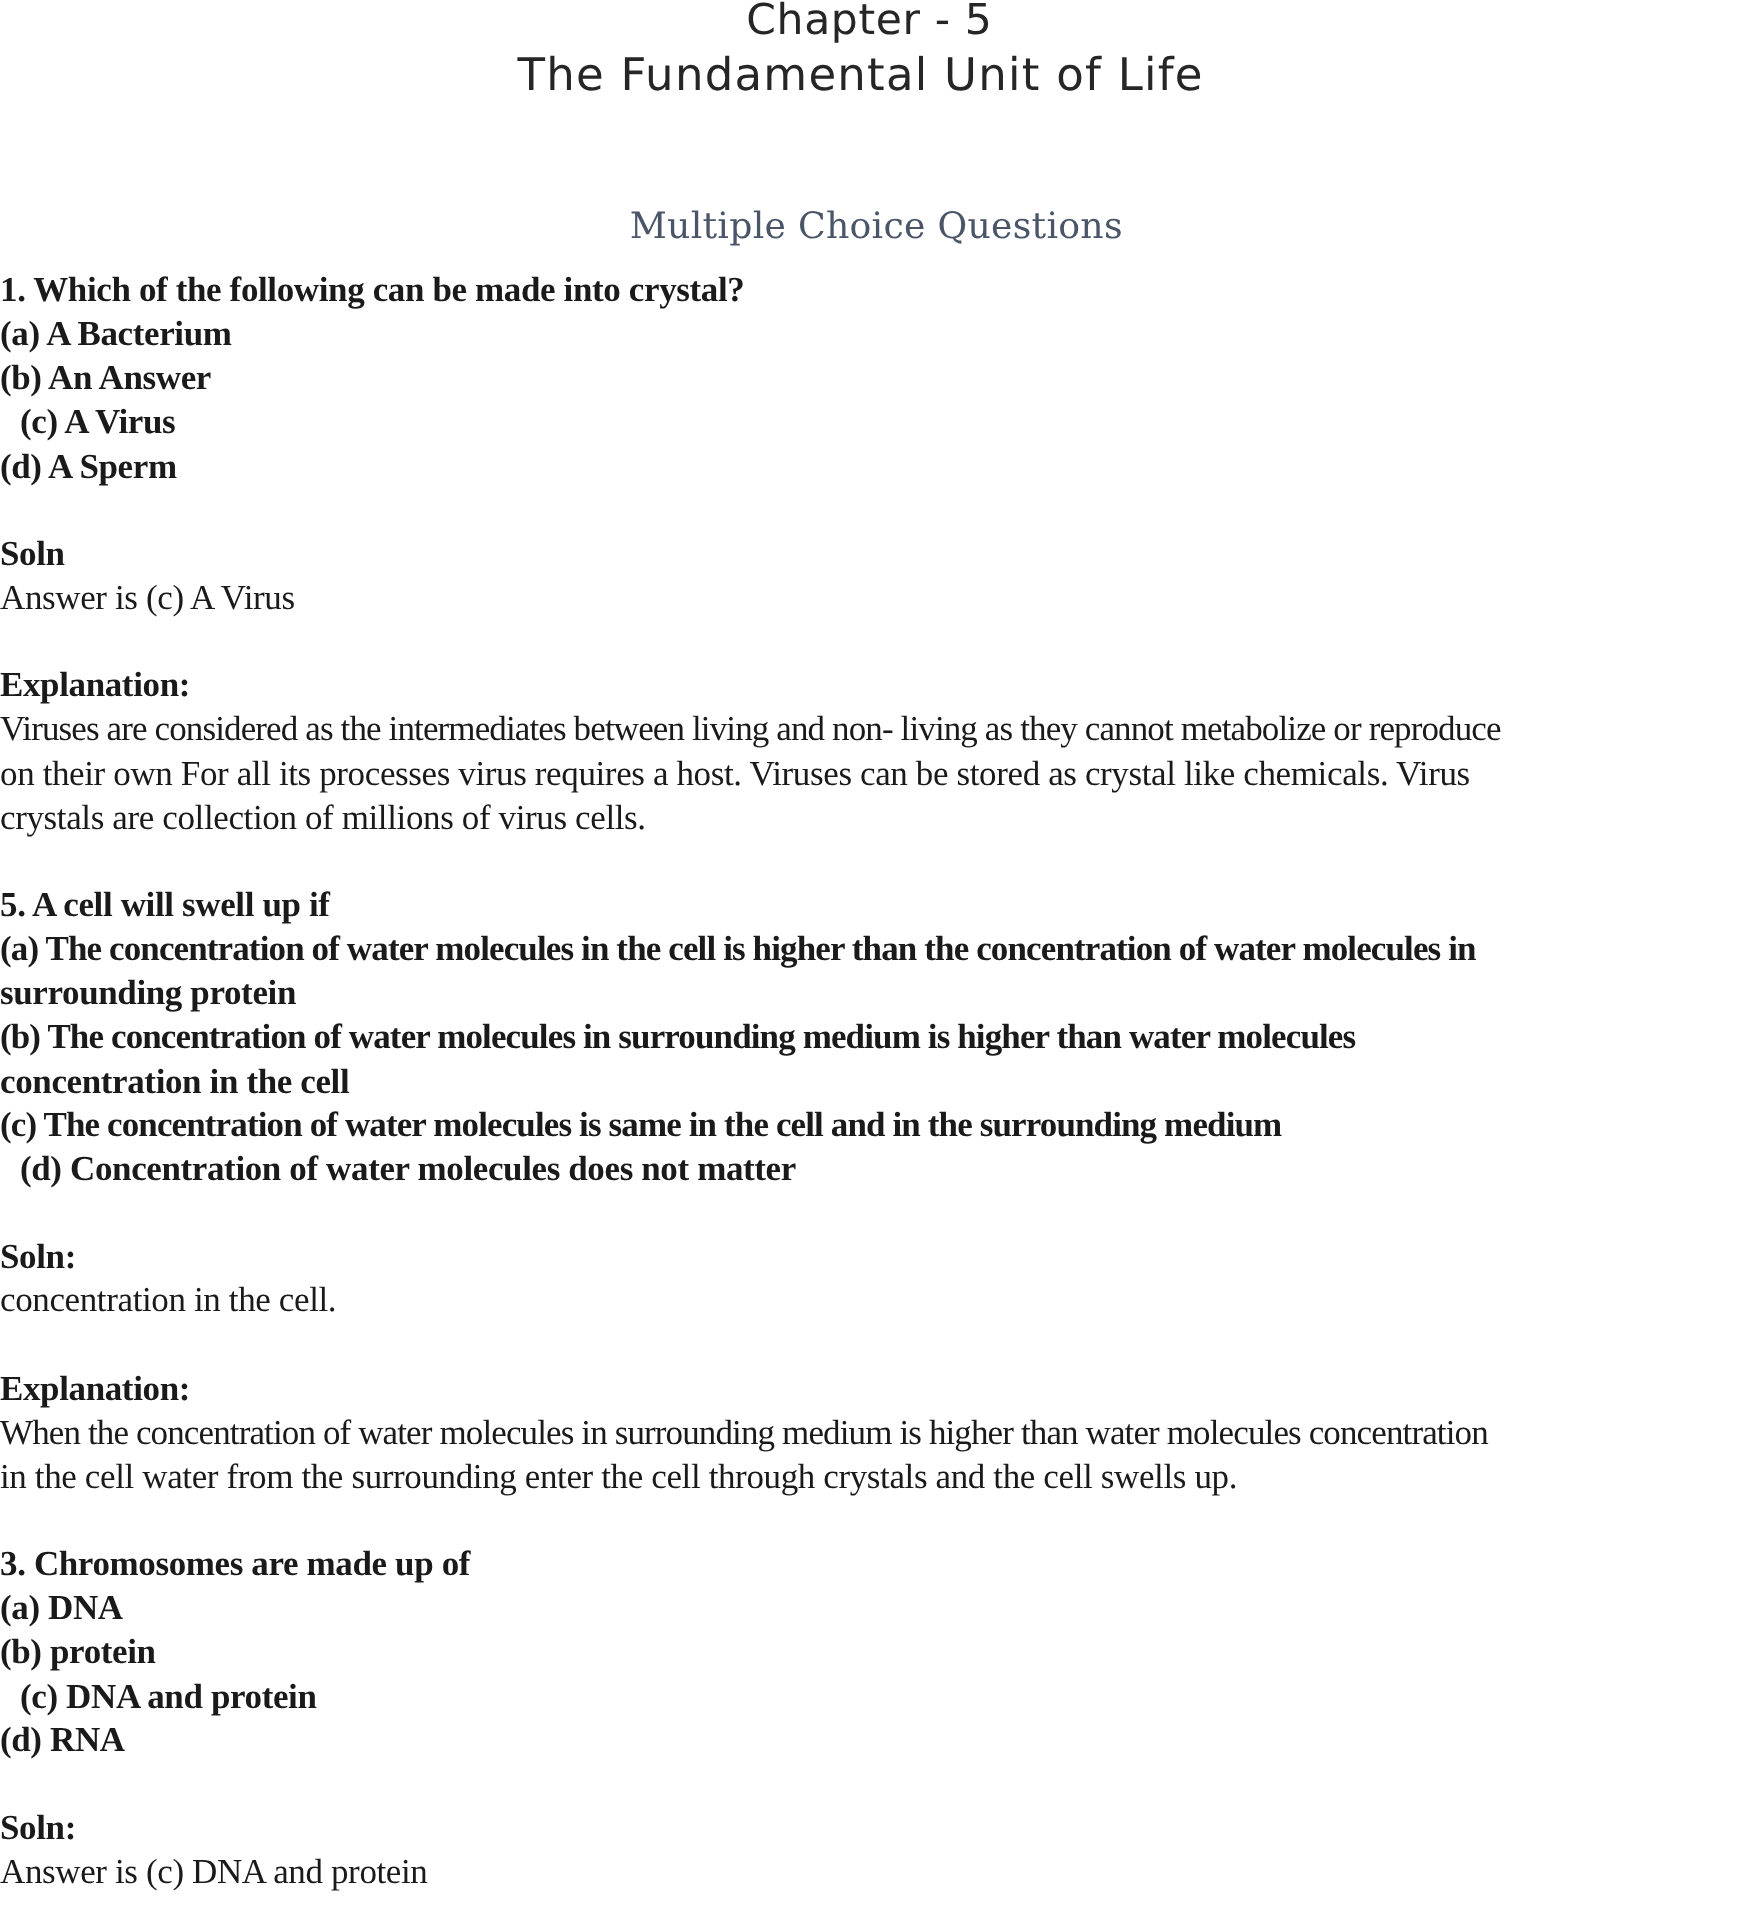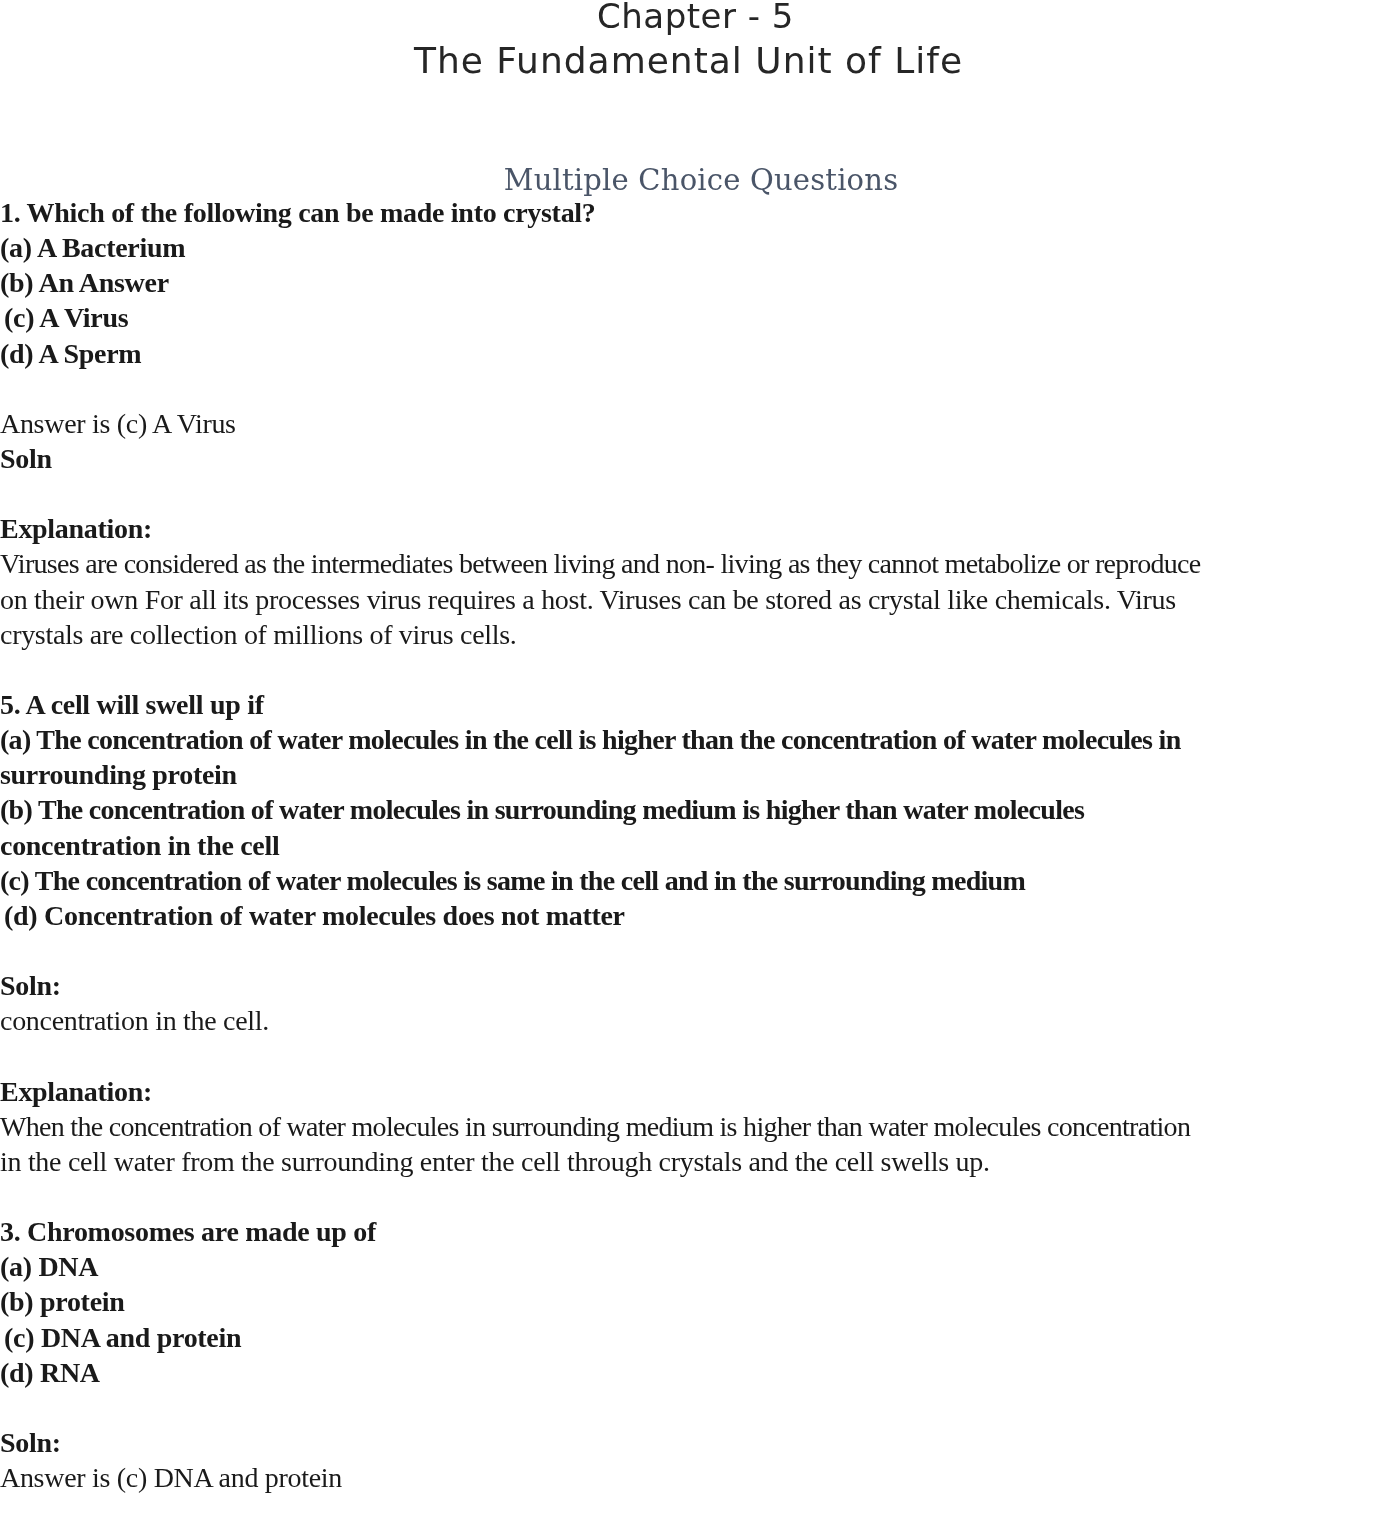--- a/index.html
+++ b/index.html
@@ -44,54 +44,54 @@
     font-size: 29px;
     line-height: 38px;
     text-align: center;
     font-family: "DejaVu Serif", serif;
     color: #4a5568;
     letter-spacing: 0.2px;
   }
   .content {
     position: absolute;
     left: 0;
-    top: 195px;
+    top: 215px;
     width: 1246px;
   }
   .line {
     font-size: 28px;
     line-height: 35.15px;
     height: 35.15px;
     white-space: nowrap;
     font-family: "Liberation Serif", serif;
     letter-spacing: -0.3px;
   }
   .b { font-weight: bold; }
   .blank { height: 35.15px; }
-  .ind { padding-left: 4px; }
+  .ind { padding-left: 16px; }
   .narrow { letter-spacing: -0.7px; }
 </style>
 </head>
 <body>
 
 <div class="chapter">Chapter - 5</div>
 <div class="title">The Fundamental Unit of Life</div>
 <div class="subtitle">Multiple Choice Questions</div>
 
 <div class="content">
 
   <div>
     <div class="line b">1. Which of the following can be made into crystal?</div>
     <div class="line b">(a) A Bacterium</div>
     <div class="line b">(b) An Answer</div>
     <div class="line b ind">(c) A Virus</div>
     <div class="line b">(d) A Sperm</div>
     <div class="blank"></div>
+    <div class="line b">Soln</div>
     <div class="line">Answer is (c) A Virus</div>
-    <div class="line b">Soln</div>
     <div class="blank"></div>
     <div class="line b">Explanation:</div>
     <div class="line narrow">Viruses are considered as the intermediates between living and non- living as they cannot metabolize or reproduce</div>
     <div class="line">on their own For all its processes virus requires a host. Viruses can be stored as crystal like chemicals. Virus</div>
     <div class="line">crystals are collection of millions of virus cells.</div>
     <div class="blank"></div>
   </div>
 
   <div>
     <div class="line b">5. A cell will swell up if</div>

